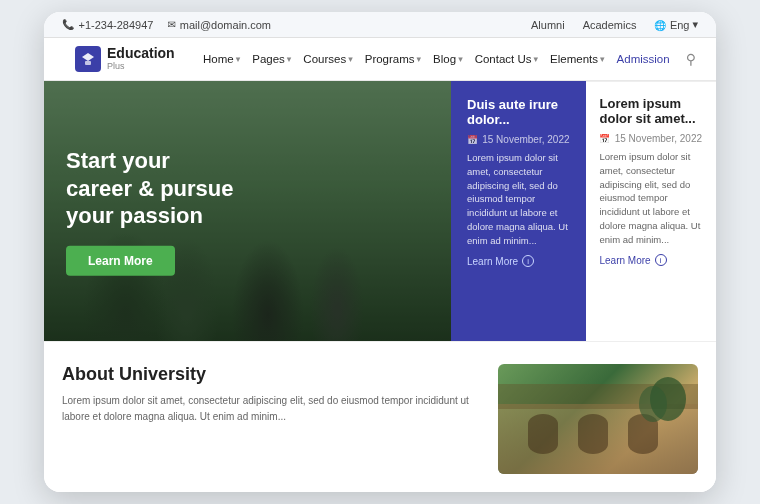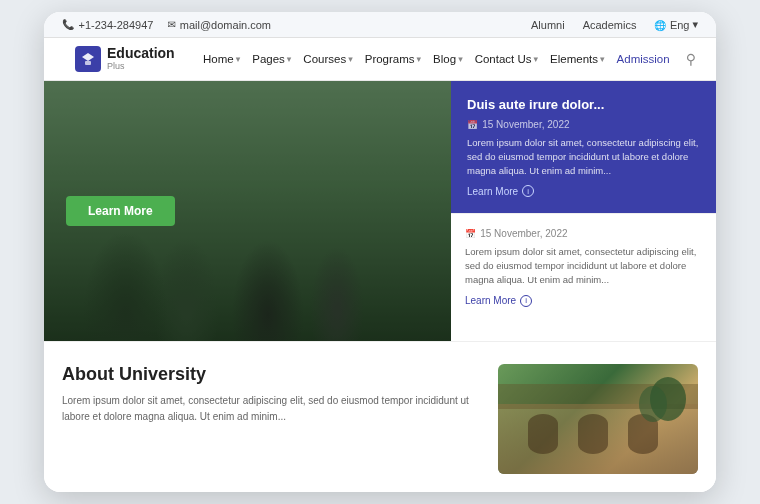--- a/index.html
+++ b/index.html
@@ -119,21 +119,21 @@
       padding: 8px 22px;
       border-radius: 4px;
       font-size: 12px;
       font-weight: bold;
       cursor: pointer;
     }
     
     .hero-right {
       width: 265px;
       display: flex;
-      flex-direction: column;
+      flex-direction: row;
     }
     .news-card-top {
       background: #3b3fa8;
       padding: 16px;
       flex: 1;
       color: #fff;
     }
     .news-card-bottom {
       background: #fff;
       padding: 14px;
@@ -271,39 +271,45 @@
     </nav>
   </div>
 
   <div class="hero">
     <div class="hero-image">
       <div class="hero-bg">
         <div class="grad-figures"></div>
         <div class="hero-overlay"></div>
       </div>
       <div class="hero-text">
+        <div class="hero-title">
+          <span>Start your</span><br>
+          <span>career &amp; pursue</span><br>
+          <span>your passion</span>
+        </div>
         <button class="hero-btn">Learn More</button>
       </div>
     </div>
     <div class="hero-right">
 
       <div class="news-card-top">
         <div class="news-title">Duis aute irure dolor...</div>
         <div class="news-date">
           <span class="cal-icon">📅</span>
           <span>15 November, 2022</span>
         </div>
         <div class="news-body">Lorem ipsum dolor sit amet, consectetur adipiscing elit, sed do eiusmod tempor incididunt ut labore et dolore magna aliqua. Ut enim ad minim...</div>
         <div class="learn-more learn-more-light">
           <span>Learn More</span>
           <span class="circle-i">i</span>
         </div>
       </div>
 
       <div class="news-card-bottom">
+        <div class="news-title-dark">Lorem ipsum dolor sit amet...</div>
         <div class="news-date-dark">
           <span class="cal-icon">📅</span>
           <span>15 November, 2022</span>
         </div>
         <div class="news-body-dark">Lorem ipsum dolor sit amet, consectetur adipiscing elit, sed do eiusmod tempor incididunt ut labore et dolore magna aliqua. Ut enim ad minim...</div>
         <div class="learn-more learn-more-dark">
           <span>Learn More</span>
           <span class="circle-i">i</span>
         </div>
       </div>

